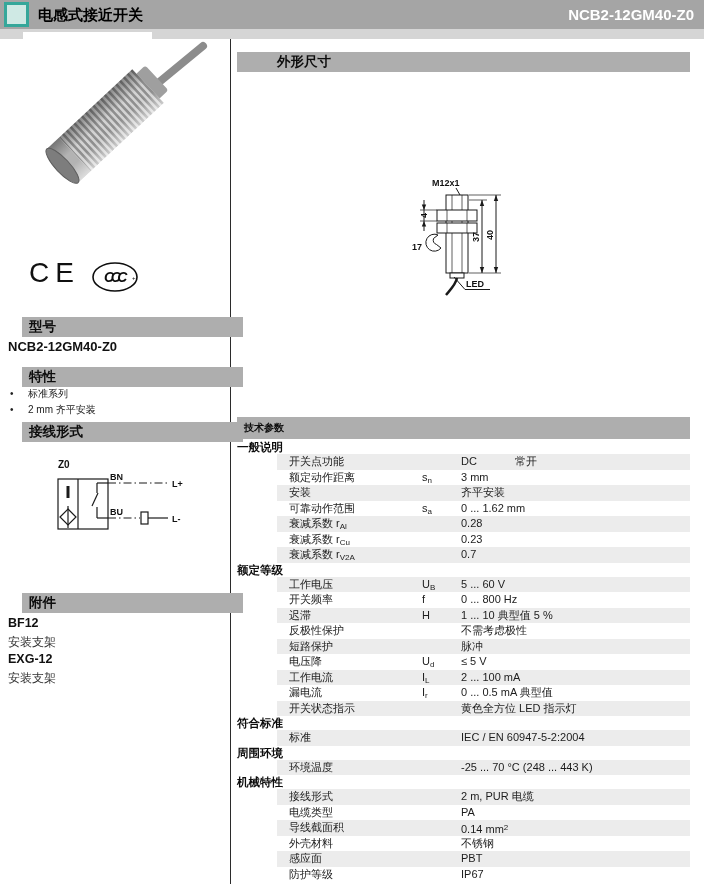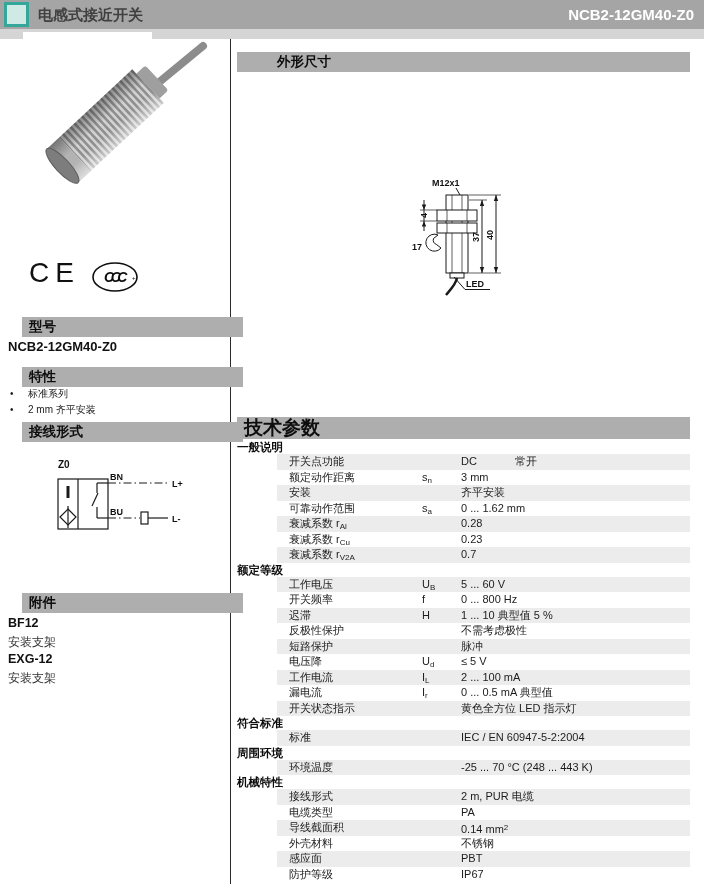--- a/index.html
+++ b/index.html
@@ -5,21 +5,21 @@
   html,body{margin:0;padding:0;background:#ffffff;}
   .page{
     position:relative;width:704px;height:884px;background:#fff;overflow:hidden;
     font-family:"Liberation Sans","DejaVu Sans",sans-serif;color:#1c1c1c;
   }
   
   .topbar{position:absolute;left:0;top:0;width:704px;height:29px;background:#a5a5a5;}
   .logo{position:absolute;left:4px;top:2px;width:25px;height:25px;background:#cdе;
         background:#cfe9e4;border:3px solid #35a79a;box-sizing:border-box;}
   .topbar-title{position:absolute;left:38px;top:0;height:29px;line-height:29px;
-        color:#404040;font-weight:bold;font-size:15px;}
+        color:#000000;font-weight:bold;font-size:15px;}
   .topbar-model{position:absolute;right:10px;top:0;height:29px;line-height:29px;
         color:#ffffff;font-weight:bold;font-size:15px;}
   .substrip{position:absolute;left:0;top:29px;width:704px;height:10px;background:#d5d5d5;}
   .notch{position:absolute;left:23px;top:3px;width:129px;height:7px;background:#ffffff;}
   .divider-v{position:absolute;left:230px;top:39px;width:1px;height:845px;background:#2b2b2b;}
 
   
   .secbar{position:absolute;background:#aeaeae;height:20px;line-height:20px;
         font-weight:bold;font-size:13.5px;color:#0d0d0d;padding-left:7px;box-sizing:border-box;}
   .bar-left{left:22px;width:221px;}
@@ -186,21 +186,21 @@
       <line x1="65" y1="123.5" x2="90" y2="123.5"></line>
     </g>
     <text x="32" y="20" font-size="9" font-weight="bold" fill="#111">M12x1</text>
     <text x="27" y="52" font-size="9" font-weight="bold" fill="#111" transform="rotate(-90 27 52)">4</text>
     <text x="12" y="84" font-size="9" font-weight="bold" fill="#111">17</text>
     <text x="79" y="76" font-size="9" font-weight="bold" fill="#111" transform="rotate(-90 79 76)">37</text>
     <text x="93" y="74" font-size="9" font-weight="bold" fill="#111" transform="rotate(-90 93 74)">40</text>
     <text x="66" y="121" font-size="9" font-weight="bold" fill="#111">LED</text>
   </svg>
 
-  <div class="secbar bar-right" style="top:417px;height:22px;line-height:22px;font-size:19px;">技术参数</div>
+  <div class="secbar bar-right" style="top:417px;height:22px;line-height:22px;font-size:10px;">技术参数</div>
 
   <div class="tech-table" id="tech-table">
       <div class="t-group">一般说明</div>
       <div class="t-row shade"><span class="t-label">开关点功能</span><span class="t-sym"></span><span class="t-val">DC</span><span class="t-val2">常开</span></div>
       <div class="t-row"><span class="t-label">额定动作距离</span><span class="t-sym">s<sub>n</sub></span><span class="t-val">3 mm</span></div>
       <div class="t-row shade"><span class="t-label">安装</span><span class="t-sym"></span><span class="t-val">齐平安装</span></div>
       <div class="t-row"><span class="t-label">可靠动作范围</span><span class="t-sym">s<sub>a</sub></span><span class="t-val">0 ... 1.62 mm</span></div>
       <div class="t-row shade"><span class="t-label">衰减系数 r<sub>Al</sub></span><span class="t-sym"></span><span class="t-val">0.28</span></div>
       <div class="t-row"><span class="t-label">衰减系数 r<sub>Cu</sub></span><span class="t-sym"></span><span class="t-val">0.23</span></div>
       <div class="t-row shade"><span class="t-label">衰减系数 r<sub>V2A</sub></span><span class="t-sym"></span><span class="t-val">0.7</span></div>

